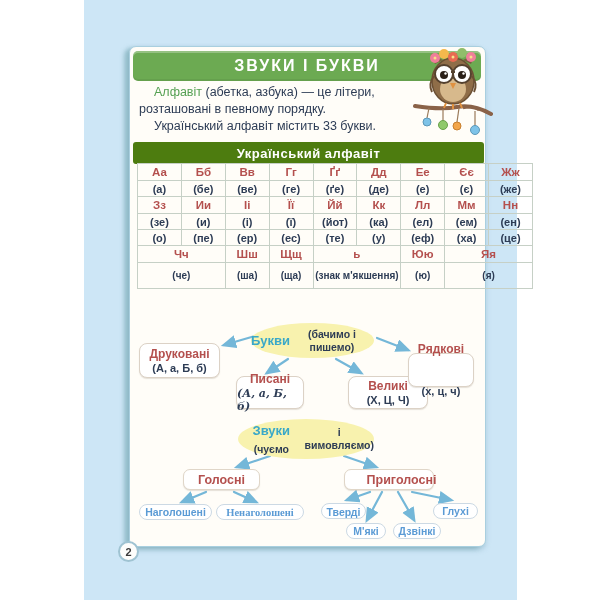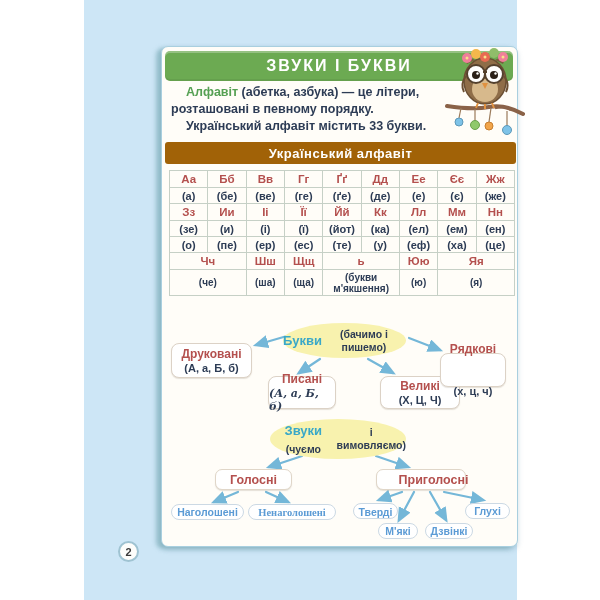--- a/index.html
+++ b/index.html
@@ -5,47 +5,46 @@
   * { margin:0; padding:0; box-sizing:border-box; }
   html,body { width:600px; height:600px; }
   body { background:#ffffff; font-family:"Liberation Sans", sans-serif; position:relative; overflow:hidden; }
 
   .bg-photo { position:absolute; left:84px; top:0; width:433px; height:600px; background:#cde6f6; }
 
   .page {
     position:absolute; left:45px; top:46px; width:357px; height:501px;
     background:#fffdf8; border:1px solid #a9cfdf; border-radius:7px;
     box-shadow:-5px 2px 4px rgba(105,160,172,0.55), 0 3px 5px rgba(120,160,180,0.35);
-    margin-left:32px;
   }
 
   .title-bar {
     position:absolute; left:3px; top:4px; width:348px; height:30px;
     background:#6caa52; border-radius:5px;
     box-shadow: inset 0 2px 0 rgba(255,255,255,0.28), inset 0 -2px 0 rgba(0,0,0,0.06);
     display:flex; align-items:center; justify-content:center;
     color:#ffffff; font-weight:bold; font-size:16px; letter-spacing:2px;
   }
 
   .owl { position:absolute; left:283px; top:-3px; width:80px; height:97px; z-index:5; }
 
-  .intro { position:absolute; left:9px; top:37px; width:275px; color:#2d3c55; font-size:12.5px; font-weight:bold; }
+  .intro { position:absolute; left:9px; top:37px; width:275px; color:#2d3c55; font-size:12.5px; font-weight:normal; }
   .intro .ln { line-height:17px; white-space:nowrap; }
   .intro .ind { padding-left:15px; }
   .intro .term { color:#55a053; }
 
   .orange-bar {
     position:absolute; left:3px; top:95px; width:351px; height:22px;
-    background:#a16207; border-radius:3px;
+    background:#4d7c0f; border-radius:3px;
     display:flex; align-items:center; justify-content:center;
     color:#fff; font-weight:bold; font-size:13px; letter-spacing:0.5px;
   }
 
   table.alpha {
-    position:absolute; left:7px; top:123px; width:346px;
+    position:absolute; left:7px; top:116px; width:396px;
     border-collapse:collapse; table-layout:fixed;
   }
   table.alpha td { border:1px solid #c6d0c6; text-align:center; vertical-align:middle; }
   td.lt { color:#b4504e; font-weight:bold; font-size:11.5px; height:17px; }
   td.nm { color:#2d3c55; font-size:11px; height:16px; font-weight:600; }
   td.nm.tall { height:26px; font-size:10px; line-height:11px; }
 
   .bubble {
     position:absolute; background:#f8f2ae; border-radius:50%;
     display:flex; flex-direction:row; align-items:center; justify-content:center;
@@ -214,21 +213,21 @@
         <td class="lt">Шш</td>
         <td class="lt">Щщ</td>
         <td class="lt" colspan="2">ь</td>
         <td class="lt">Юю</td>
         <td class="lt" colspan="2">Яя</td>
       </tr>
       <tr>
         <td class="nm tall" colspan="2">(че)</td>
         <td class="nm tall">(ша)</td>
         <td class="nm tall">(ща)</td>
-        <td class="nm tall" colspan="2">(букви м'якшення)</td>
+        <td class="nm tall" colspan="2">(знак м'якшення)</td>
         <td class="nm tall">(ю)</td>
         <td class="nm tall" colspan="2">(я)</td>
       </tr>
     </tbody>
       </table>
 
     <svg class="arrows" viewBox="0 0 357 501">
       <defs>
         <marker id="ah" markerWidth="8" markerHeight="8" refX="5.5" refY="3" orient="auto">
           <path d="M0,0 L7,3 L0,6 Z" fill="#74b7d8"></path>

